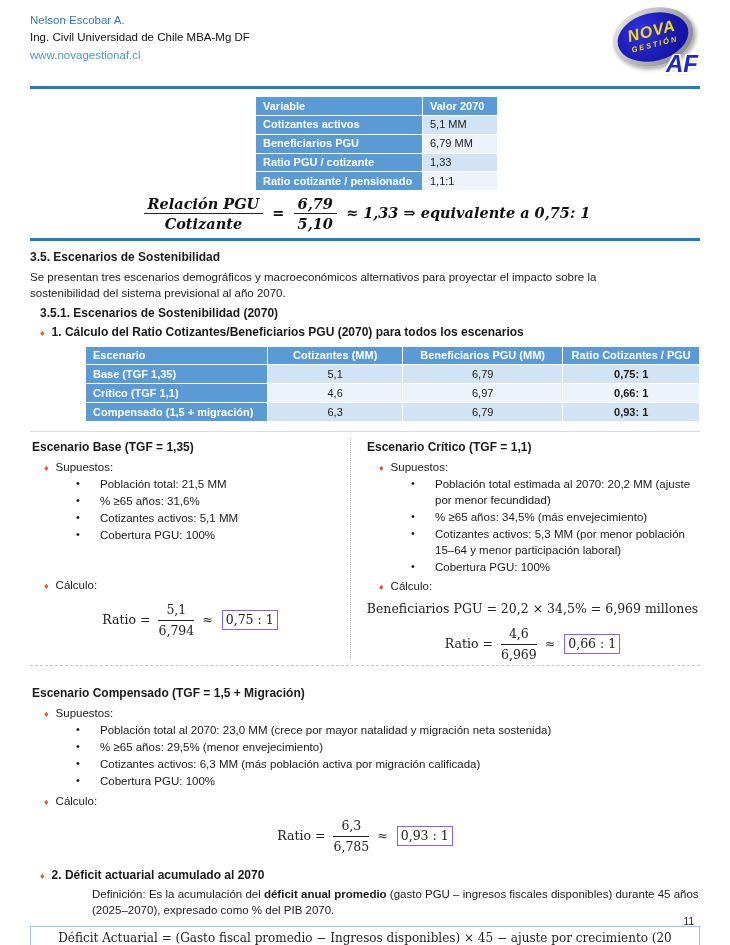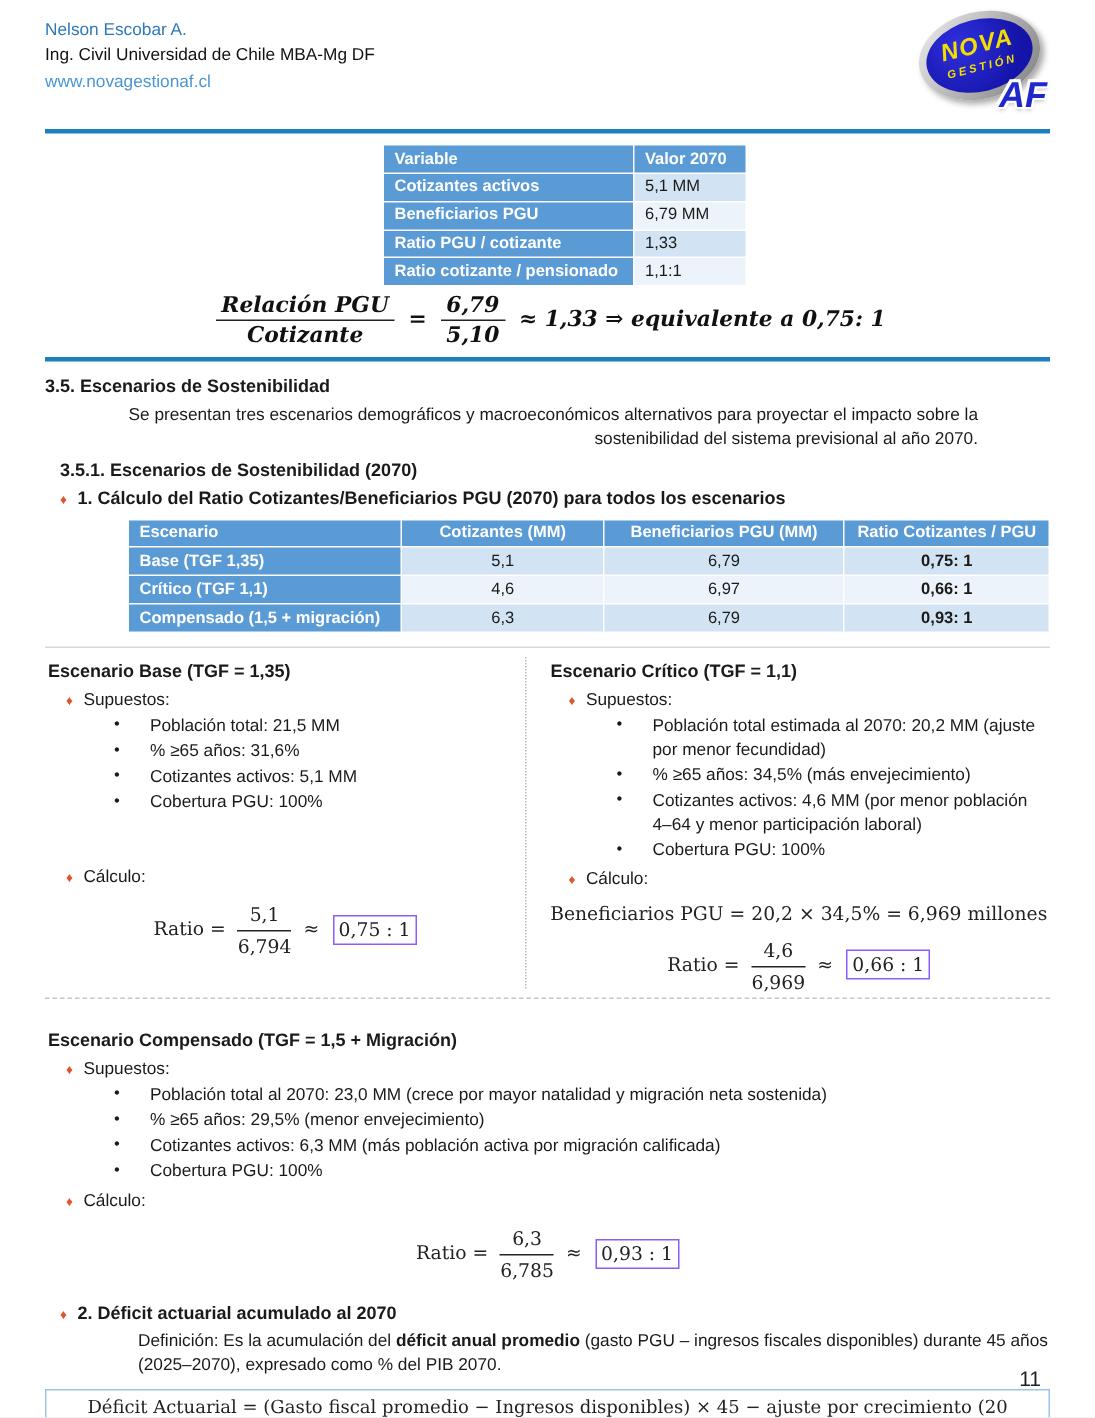--- a/index.html
+++ b/index.html
@@ -51,21 +51,21 @@
   .frac .bot{display:block;padding-top:1px;}
   .boxed{border:1px solid #8b5cf6;padding:1px 3px 2px;margin-left:5px;}
   .formula-main{position:absolute;top:195px;left:0;right:0;text-align:center;
       font-family:"DejaVu Serif",serif;font-weight:bold;font-style:italic;font-size:14.5px;color:#111;}
   .formula-main .frac .top{border-bottom-width:1.8px;}
 
   
   .content{position:absolute;top:247px;left:30px;right:30px;font-size:11.5px;line-height:1.4;}
   .h-bold{font-weight:bold;font-size:12px;}
   .sec-title{margin:2px 0 3px;}
-  .intro{max-width:622px;margin:1px 0 4px;text-align:right;}
+  .intro{max-width:622px;margin:1px 0 4px;}
   .subsec-title{margin:2px 0 2px 10px;}
   .diamond{color:#E2552A;font-size:9px;margin-right:7px;}
   .point-line{margin:2px 0 0 10px;}
 
   .hr-gray{border:none;border-top:1.5px solid #d9d9d9;margin:9px 0 0;}
   .hr-dash{border:none;border-top:1.5px dashed #c6c6c6;margin:0;}
 
   .two-col{display:flex;height:233px;margin-top:0;}
   .col-left{flex:0 0 320px;padding-top:7px;}
   .col-sep{flex:0 0 0px;border-left:1px dotted #b8b8b8;margin:6px 14px 6px 0;}
@@ -81,21 +81,21 @@
 
   .comp-block{margin-top:19px;}
   .comp-title{margin:5px 0 2px 2px;}
   .calc-comp{margin:4px 0 0 14px;}
 
   .deficit-block{margin-top:12px;}
   .def-par{max-width:608px;margin:2px 0 0 62px;}
   .def-formula-wrap{text-align:center;margin-top:8px;}
   .def-formula{display:inline-block;border:1px solid #9DC3E6;padding:3px 9px 4px;font-size:12px;}
 
-  .page-number{position:absolute;right:36px;bottom:18px;font-size:14px;color:#222;}
+  .page-number{position:absolute;right:36px;bottom:18px;font-size:10px;color:#222;}
 </style>
 </head>
 <body>
 
 <div class="page">
 
   <div class="header">
     <div class="author">Nelson Escobar A.</div>
     <div class="cred">Ing. Civil Universidad de Chile MBA-Mg DF</div>
     <div class="website">www.novagestionaf.cl</div>
@@ -241,21 +241,21 @@
         <div class="li">
             <span class="dot">•</span>
             <span>Población total estimada al 2070: 20,2 MM (ajuste por menor fecundidad)</span>
           </div>
         <div class="li">
             <span class="dot">•</span>
             <span>% ≥65 años: 34,5% (más envejecimiento)</span>
           </div>
         <div class="li">
             <span class="dot">•</span>
-            <span>Cotizantes activos: 4,6 MM (por menor población 4–64 y menor participación laboral)</span>
+            <span>Cotizantes activos: 5,3 MM (por menor población 15–64 y menor participación laboral)</span>
           </div>
         <div class="li">
             <span class="dot">•</span>
             <span>Cobertura PGU: 100%</span>
           </div>
         <div class="calc-right">
           <span class="diamond">♦</span><span>Cálculo:</span>
         </div>
         <div class="math f-center">Beneficiarios PGU = 20,2 × 34,5% = 6,969 millones</div>
         <div class="math f-center ratio-line">

